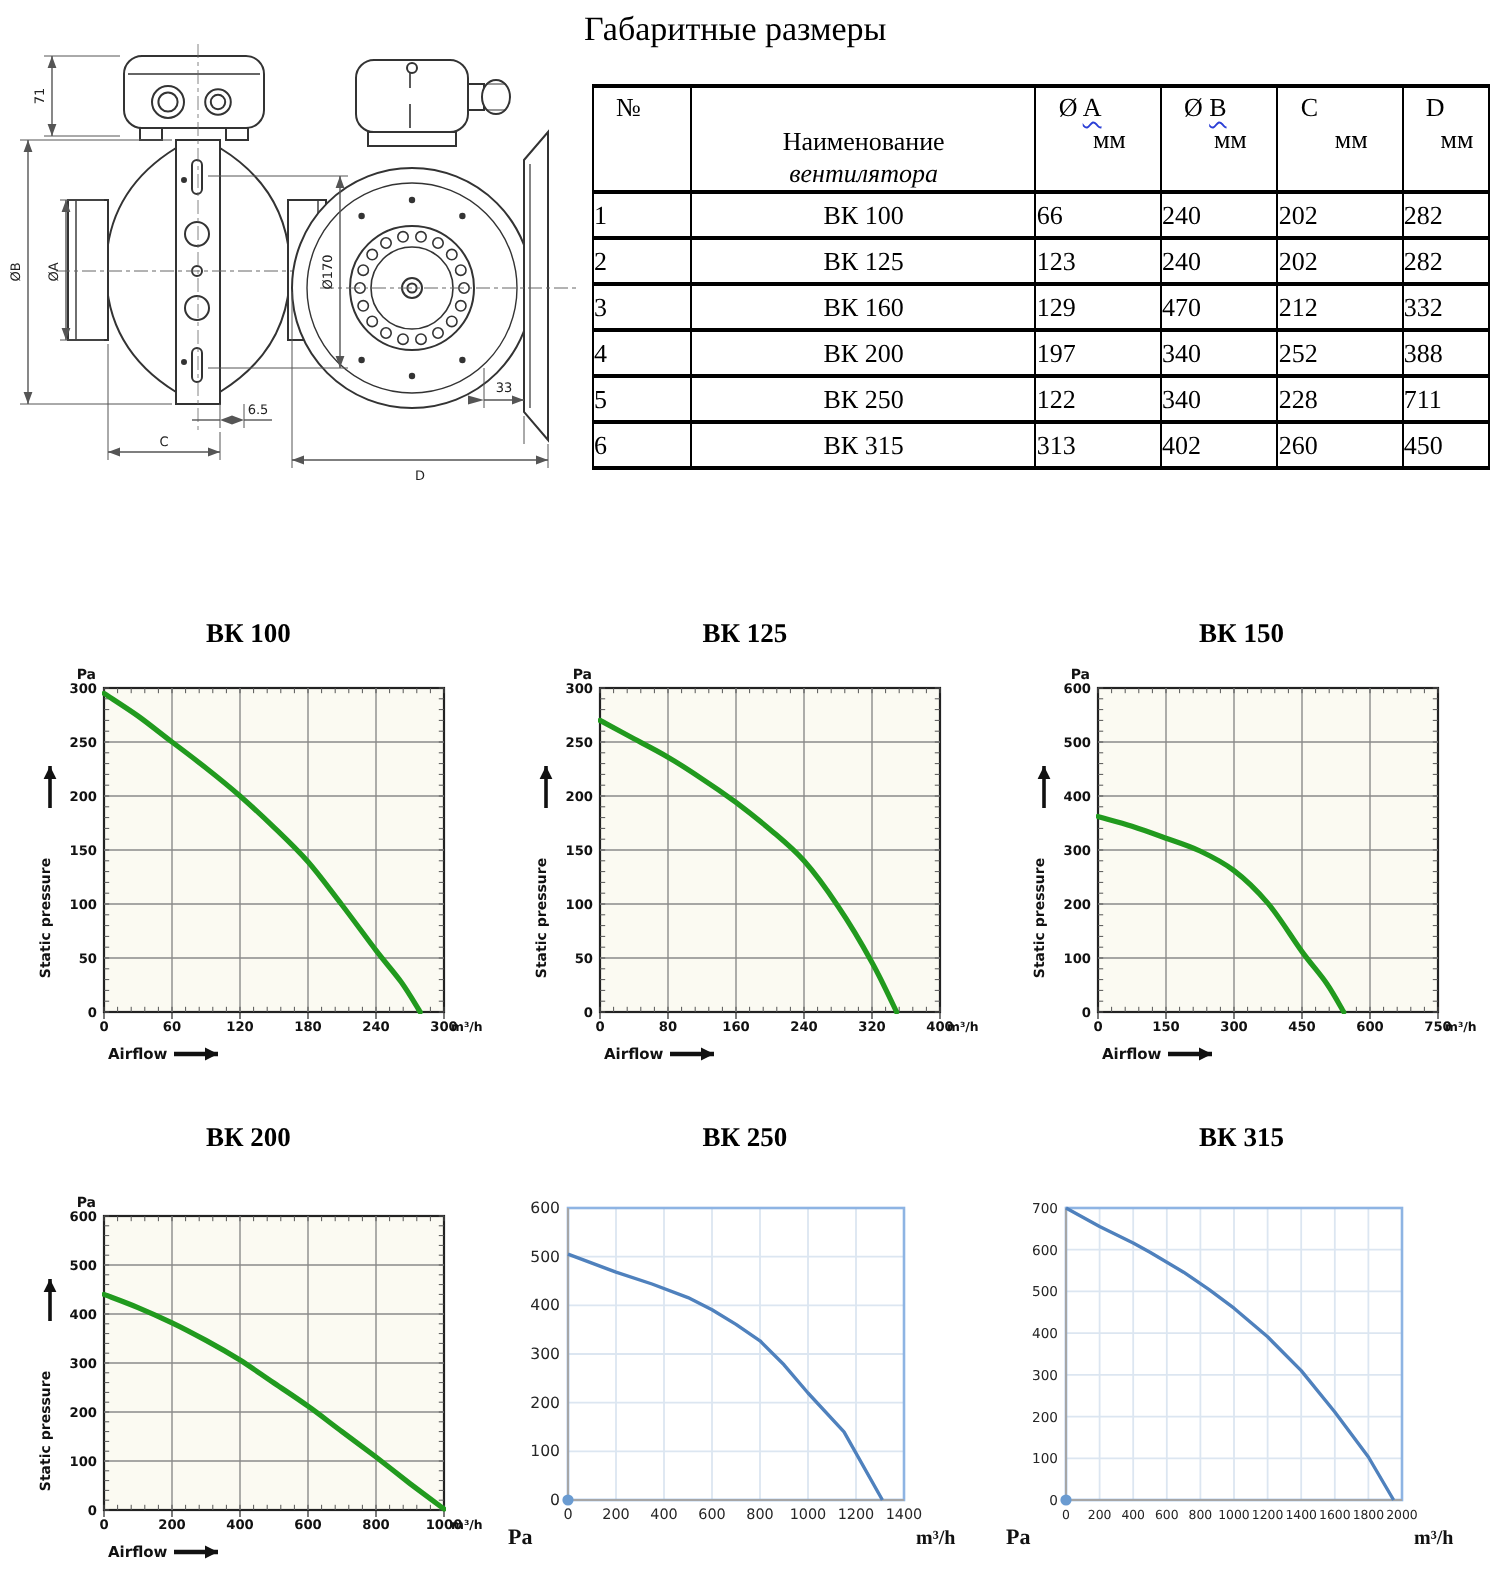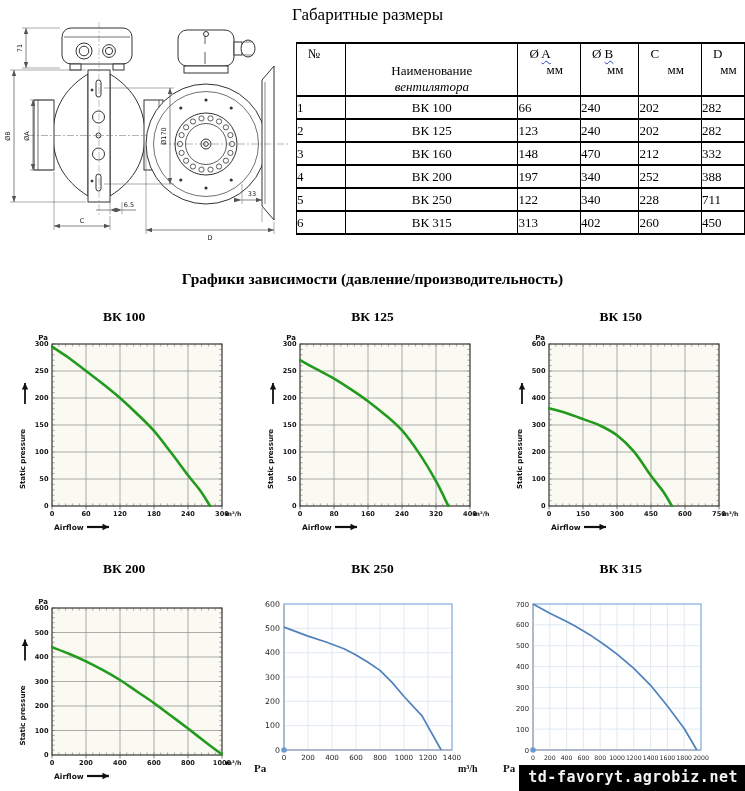--- a/index.html
+++ b/index.html
@@ -231,21 +231,21 @@
           <td class="num">2</td>
           <td class="name">ВК 125</td>
           <td class="val">123</td>
           <td class="val">240</td>
           <td class="val">202</td>
           <td class="val">282</td>
         </tr>
         <tr>
           <td class="num">3</td>
           <td class="name">ВК 160</td>
-          <td class="val">148</td>
+          <td class="val">129</td>
           <td class="val">470</td>
           <td class="val">212</td>
           <td class="val">332</td>
         </tr>
         <tr>
           <td class="num">4</td>
           <td class="name">ВК 200</td>
           <td class="val">197</td>
           <td class="val">340</td>
           <td class="val">252</td>
@@ -263,21 +263,20 @@
           <td class="num">6</td>
           <td class="name">ВК 315</td>
           <td class="val">313</td>
           <td class="val">402</td>
           <td class="val">260</td>
           <td class="val">450</td>
         </tr>
       </tbody>
   </table>
 
-  <div class="title-graphs">Графики зависимости (давление/производительность)</div>
 
   <div class="chart-row row1" id="chart-row-1">
       <div class="chart-cell">
         <div class="chart-title">ВК 100</div>
         <svg class="chart-svg" width="248" height="210">
           <rect x="52" y="16" width="170" height="162" fill="#fbfaf2" stroke="#222" stroke-width="1.1"></rect>
           <line x1="86" y1="16" x2="86" y2="178" stroke="#8a8a8a" stroke-width="0.7"></line>
           <line x1="120" y1="16" x2="120" y2="178" stroke="#8a8a8a" stroke-width="0.7"></line>
           <line x1="154" y1="16" x2="154" y2="178" stroke="#8a8a8a" stroke-width="0.7"></line>
           <line x1="188" y1="16" x2="188" y2="178" stroke="#8a8a8a" stroke-width="0.7"></line>
@@ -1086,14 +1085,13 @@
           <text x="187.20000000000002" y="179.5" text-anchor="middle" font-size="6.2" font-family="DejaVu Sans, sans-serif" fill="#262626">1800</text>
           <text x="204" y="179.5" text-anchor="middle" font-size="6.2" font-family="DejaVu Sans, sans-serif" fill="#262626">2000</text>
           <text x="6" y="192" font-size="11" font-weight="700" font-family="Liberation Serif, serif" fill="#111">Pa</text>
           <text x="210" y="192" text-anchor="start" font-size="10" font-weight="700" font-family="Liberation Serif, serif" fill="#111">m³/h</text>
           <path d="M36.0,24.0L52.8,33.2L69.6,41.5L78.0,46.1L94.8,56.1L107.4,64.7L120.0,74.1L136.8,88.4L153.6,105.3L170.4,126.0L187.2,148.5L199.8,170.0" stroke="#4f81bd" stroke-width="1.7" fill="none" stroke-linejoin="round"></path>
           <circle cx="36" cy="170" r="2.8" fill="#6a9bd1"></circle>
         </svg>
       </div>
     </div>
 
-  <div class="watermark">td-favoryt.agrobiz.net</div>
 </div>
 
 </body></html>

